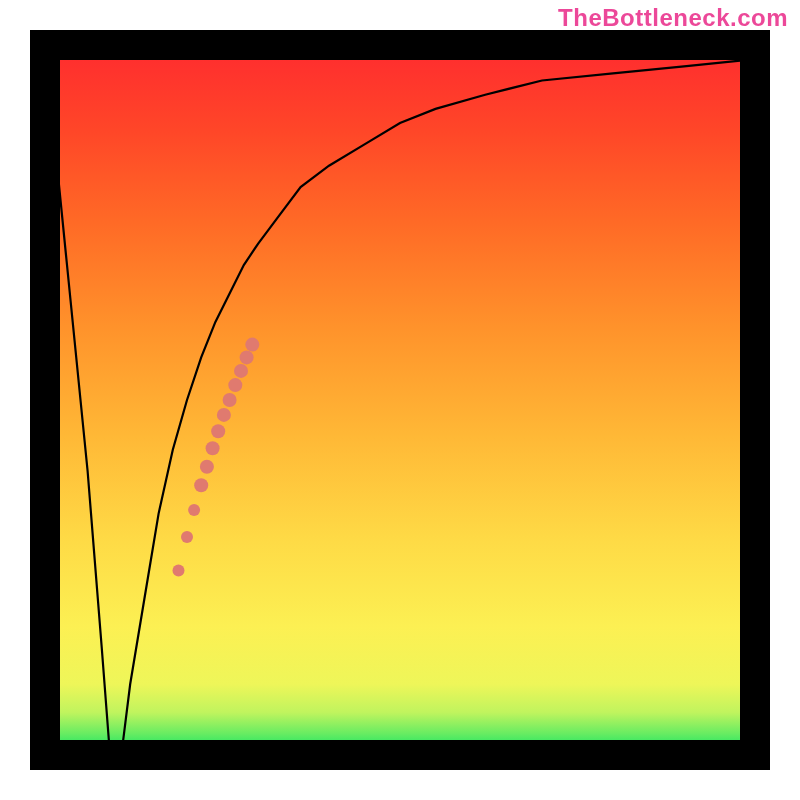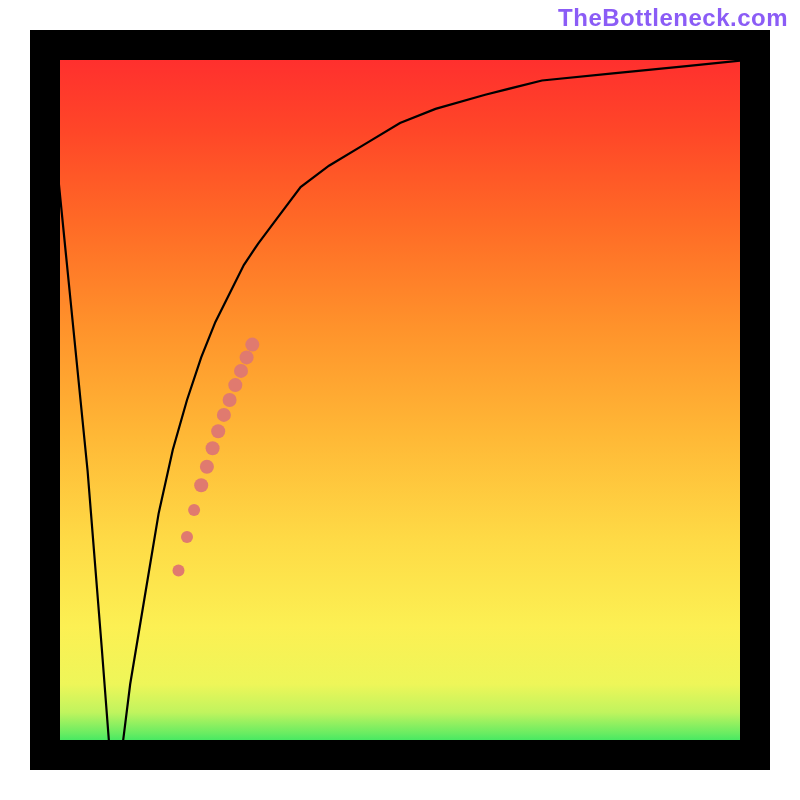--- a/index.html
+++ b/index.html
@@ -20,21 +20,21 @@
     top: 0;
     left: 0;
   }
   .watermark {
     position: absolute;
     top: 4px;
     right: 12px;
     font-family: Arial, Helvetica, sans-serif;
     font-size: 24px;
     font-weight: 600;
-    color: #8b5cf6;
+    color: #ec4899;
     letter-spacing: 0.5px;
     user-select: none;
   }
 </style>
 </head>
 <body>
 
 <div class="chart-container">
 
   <svg width="800" height="800" viewBox="0 0 800 800">

